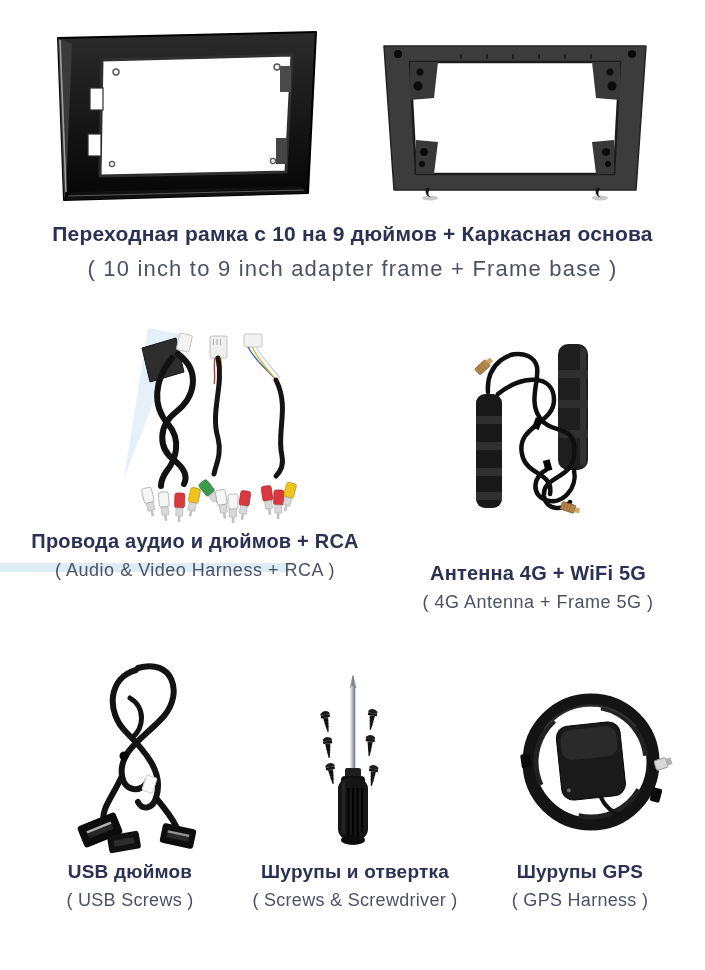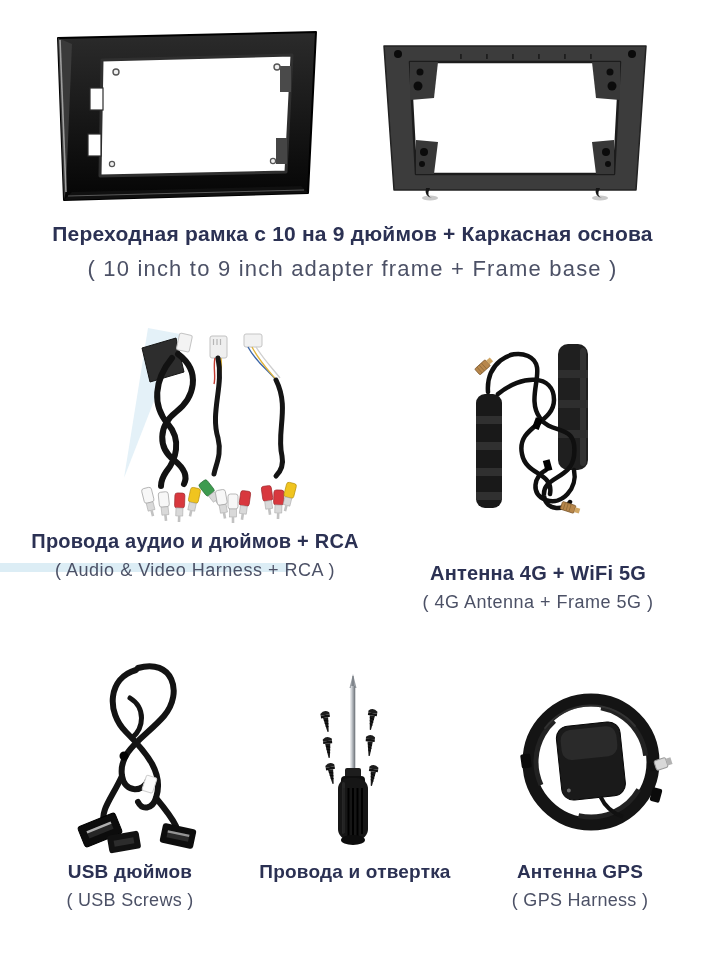--- a/index.html
+++ b/index.html
@@ -333,20 +333,21 @@
       <rect x="-6" y="-5" width="12" height="10" rx="2" fill="#d8d8d8" stroke="#9a9a9a"></rect>
       <rect x="6" y="-3.5" width="5" height="7" fill="#b3b3b3"></rect>
     </g>
   </svg>
 
   <div class="cap cap-sm" id="cap-usb">
     <div class="ru ru-line">USB дюймов</div>
     <div class="en en-line">( USB Screws )</div>
   </div>
   <div class="cap cap-sm" id="cap-screws">
-    <div class="ru ru-line">Провода и отвертка</div>
+    <div class="ru ru-line">Шурупы и отвертка</div>
+    <div class="en en-line">( Screws &amp; Screwdriver )</div>
   </div>
   <div class="cap cap-sm" id="cap-gps">
-    <div class="ru ru-line">Антенна GPS</div>
+    <div class="ru ru-line">Шурупы GPS</div>
     <div class="en en-line">( GPS Harness )</div>
   </div>
 
 </div>
 
 </body></html>

